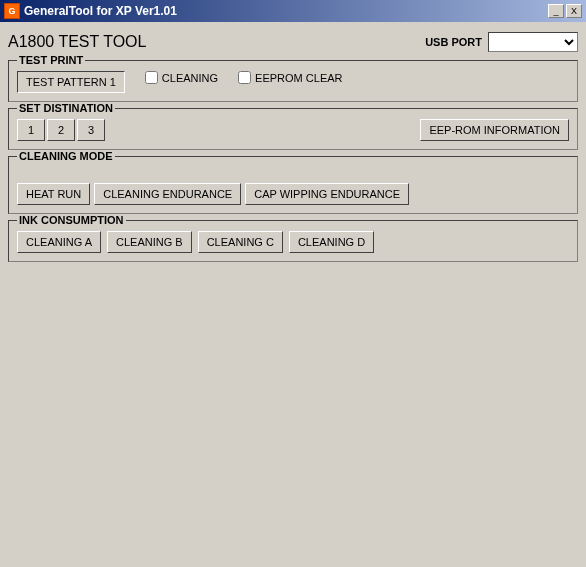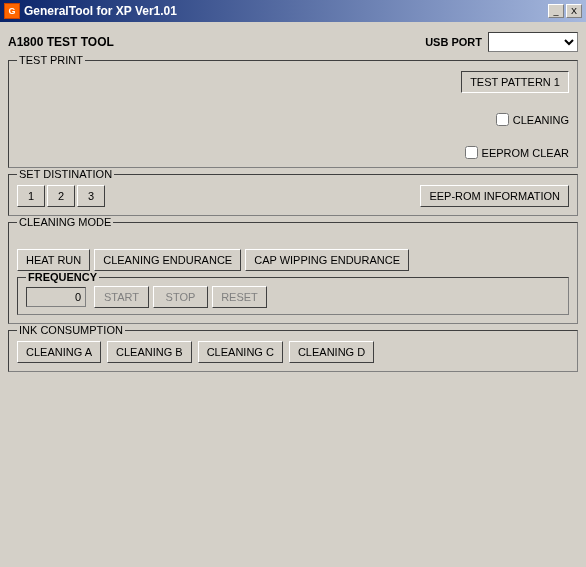--- a/index.html
+++ b/index.html
@@ -67,22 +67,22 @@
       flex-direction: column;
       gap: 6px;
     }
     .top-bar {
       display: flex;
       align-items: center;
       justify-content: space-between;
       padding: 2px 0;
     }
     .app-title {
-      font-weight: bold;
-      font-size: 12px;
+      font-weight: normal;
+      font-size: 16px;
     }
     .usb-port-area {
       display: flex;
       align-items: center;
       gap: 6px;
     }
     .usb-label {
       font-weight: bold;
     }
     .usb-select {
@@ -102,21 +102,21 @@
       padding: 6px 8px 8px 8px;
       margin-bottom: 0;
       position: relative;
     }
     .group-box-title {
       position: absolute;
       top: -7px;
       left: 8px;
       background: #d4d0c8;
       padding: 0 2px;
-      font-weight: normal;
+      font-weight: bold;
       font-size: 11px;
     }
     .win-button {
       background: #d4d0c8;
       border: 1px solid #ffffff;
       border-bottom-color: #404040;
       border-right-color: #404040;
       border-top-color: #ffffff;
       border-left-color: #ffffff;
       padding: 3px 8px;
@@ -142,23 +142,22 @@
       display: flex;
       align-items: center;
       gap: 4px;
     }
     .checkbox-area input[type="checkbox"] {
       width: 13px;
       height: 13px;
     }
     .test-print-row {
       display: flex;
-      align-items: flex-end;
+      align-items: flex-start;
       gap: 20px;
-      flex-direction: column;
     }
     .set-dist-row {
       display: flex;
       align-items: center;
       justify-content: space-between;
     }
     .num-buttons {
       display: flex;
       gap: 2px;
     }
@@ -282,31 +281,20 @@
   </div>
 
   <div class="group-box">
     <span class="group-box-title">CLEANING MODE</span>
     <div style="margin-top:20px;">
       <div class="endurance-row">
         <button class="win-button">HEAT RUN</button>
         <button class="win-button">CLEANING ENDURANCE</button>
         <button class="win-button">CAP WIPPING ENDURANCE</button>
       </div>
-      <div class="freq-group">
-        <span class="freq-group-title">FREQUENCY</span>
-        <div class="frequency-area" style="margin-top:4px;">
-          <input type="text" class="freq-input" value="0" style="">
-          <div class="freq-buttons">
-            <button class="win-button freq-btn freq-btn-disabled">START</button>
-            <button class="win-button freq-btn freq-btn-disabled">STOP</button>
-            <button class="win-button freq-btn freq-btn-disabled">RESET</button>
-          </div>
-        </div>
-      </div>
     </div>
   </div>
 
   <div class="group-box">
     <span class="group-box-title">INK CONSUMPTION</span>
     <div class="ink-row" style="margin-top:4px;">
       <button class="win-button">CLEANING A</button>
       <button class="win-button">CLEANING B</button>
       <button class="win-button">CLEANING C</button>
       <button class="win-button">CLEANING D</button>

